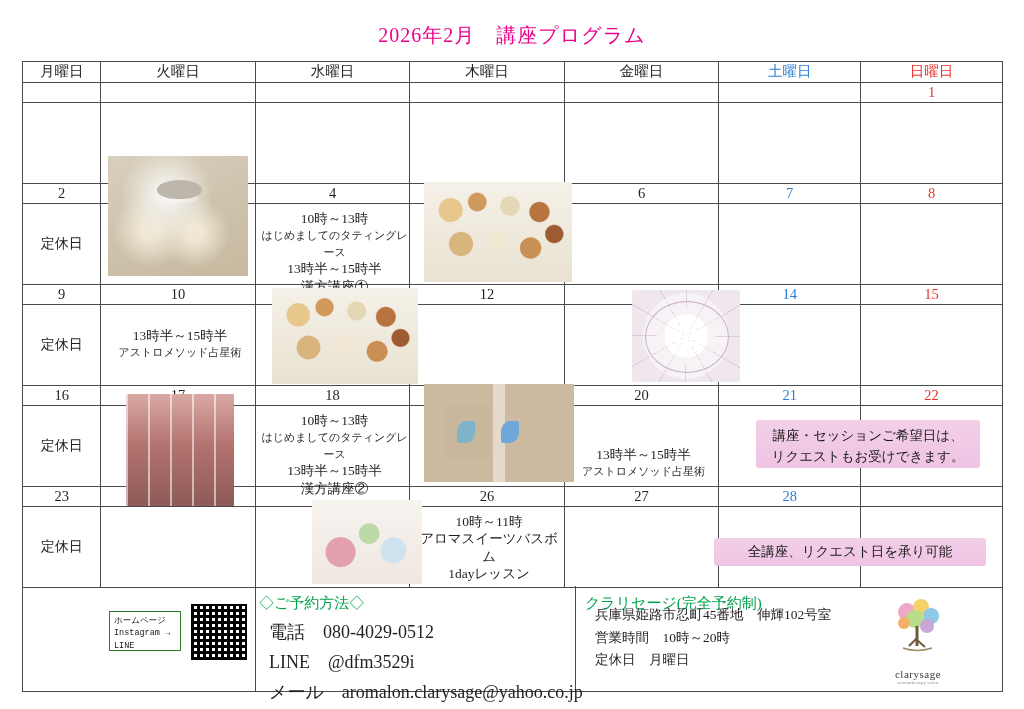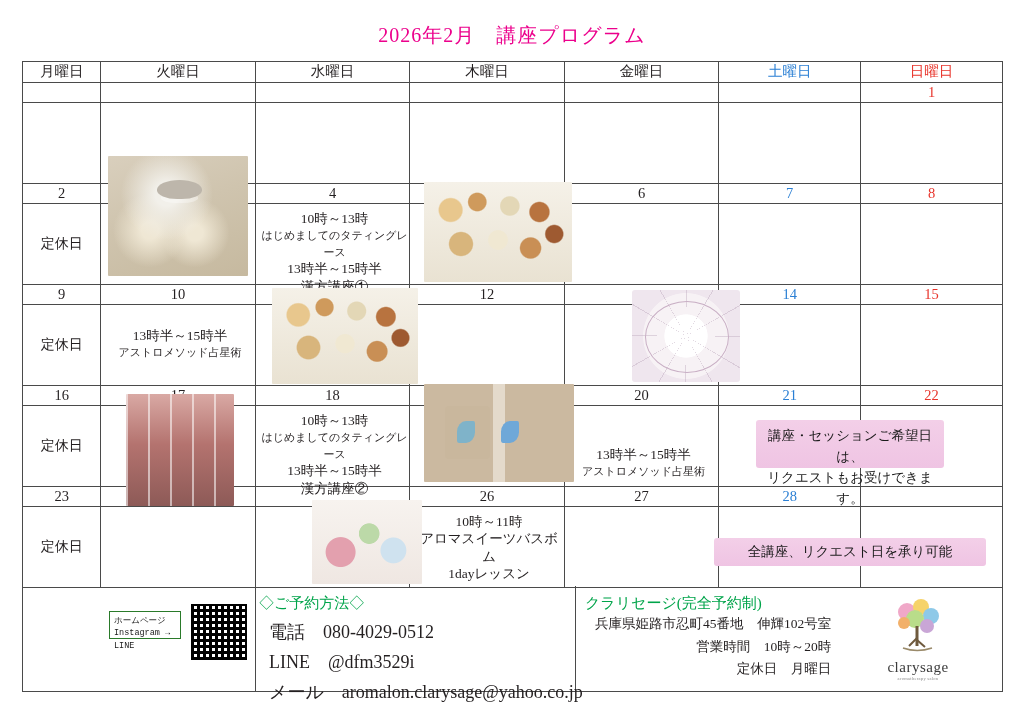--- a/index.html
+++ b/index.html
@@ -196,21 +196,21 @@
     position: absolute;
     top: 0; bottom: 0;
     width: 1px;
     background: #4a4a4a;
   }
   .qr-box {
     position: absolute;
     left: 86px;
     top: 25px;
     width: 72px;
-    height: 28px;
+    height: 40px;
     border: 1px solid #2a7a2a;
     font-family: "Liberation Mono", monospace;
     font-size: 8.5px;
     color: #1a1a1a;
     line-height: 1.45;
     padding: 3px 4px;
     box-sizing: border-box;
   }
   .qr {
     position: absolute;
@@ -240,45 +240,44 @@
   .shop-title {
     position: absolute;
     left: 562px;
     top: 8px;
     font-size: 15px;
     color: #00a44a;
   }
   .shop-lines {
     position: absolute;
     left: 572px;
-    top: 27px;
+    top: 18px;
     font-size: 13.5px;
     line-height: 1.68;
-    text-align: right;
   }
   .logo {
     position: absolute;
     right: 36px;
     top: 10px;
     width: 96px;
     height: 90px;
     text-align: center;
   }
   .logo-tree {
     position: relative;
     width: 62px;
     height: 60px;
     margin: 0 auto;
   }
   .logo-name {
     font-family: "Liberation Serif", serif;
-    font-size: 15px;
+    font-size: 11px;
     color: #3b3b3b;
     letter-spacing: .5px;
-    margin-top: 3px;
+    margin-top: 12px;
   }
   .logo-sub {
     font-size: 4.5px;
     color: #8a8a8a;
     letter-spacing: .3px;
   }
 </style>
 </head>
 <body>
 
@@ -519,21 +518,21 @@
   <div class="photo ph-herbs" style="left:272px; top:288px; width:146px; height:96px;"></div>
 
   <div class="photo ph-chart" style="left:632px; top:290px; width:108px; height:92px;"></div>
 
   <div class="photo ph-pouch" style="left:424px; top:384px; width:150px; height:98px;"></div>
 
   <div class="photo ph-sachets" style="left:126px; top:394px; width:108px; height:112px;"></div>
 
   <div class="photo ph-sweets" style="left:312px; top:500px; width:110px; height:84px;"></div>
 
-  <div class="note-box" style="left:756px; top:420px; width:188px; height:48px;">
+  <div class="note-box" style="left:756px; top:420px; width:224px; height:48px;">
     <span>講座・セッションご希望日は、</span><br>
     <span>リクエストもお受けできます。</span>
   </div>
 
   <div class="note-box" style="left:714px; top:538px; width:272px; height:28px; line-height:1.2;">
     <span>全講座、リクエスト日を承り可能</span>
   </div>
 
   <div class="footer">
     <div class="footer-inner">

